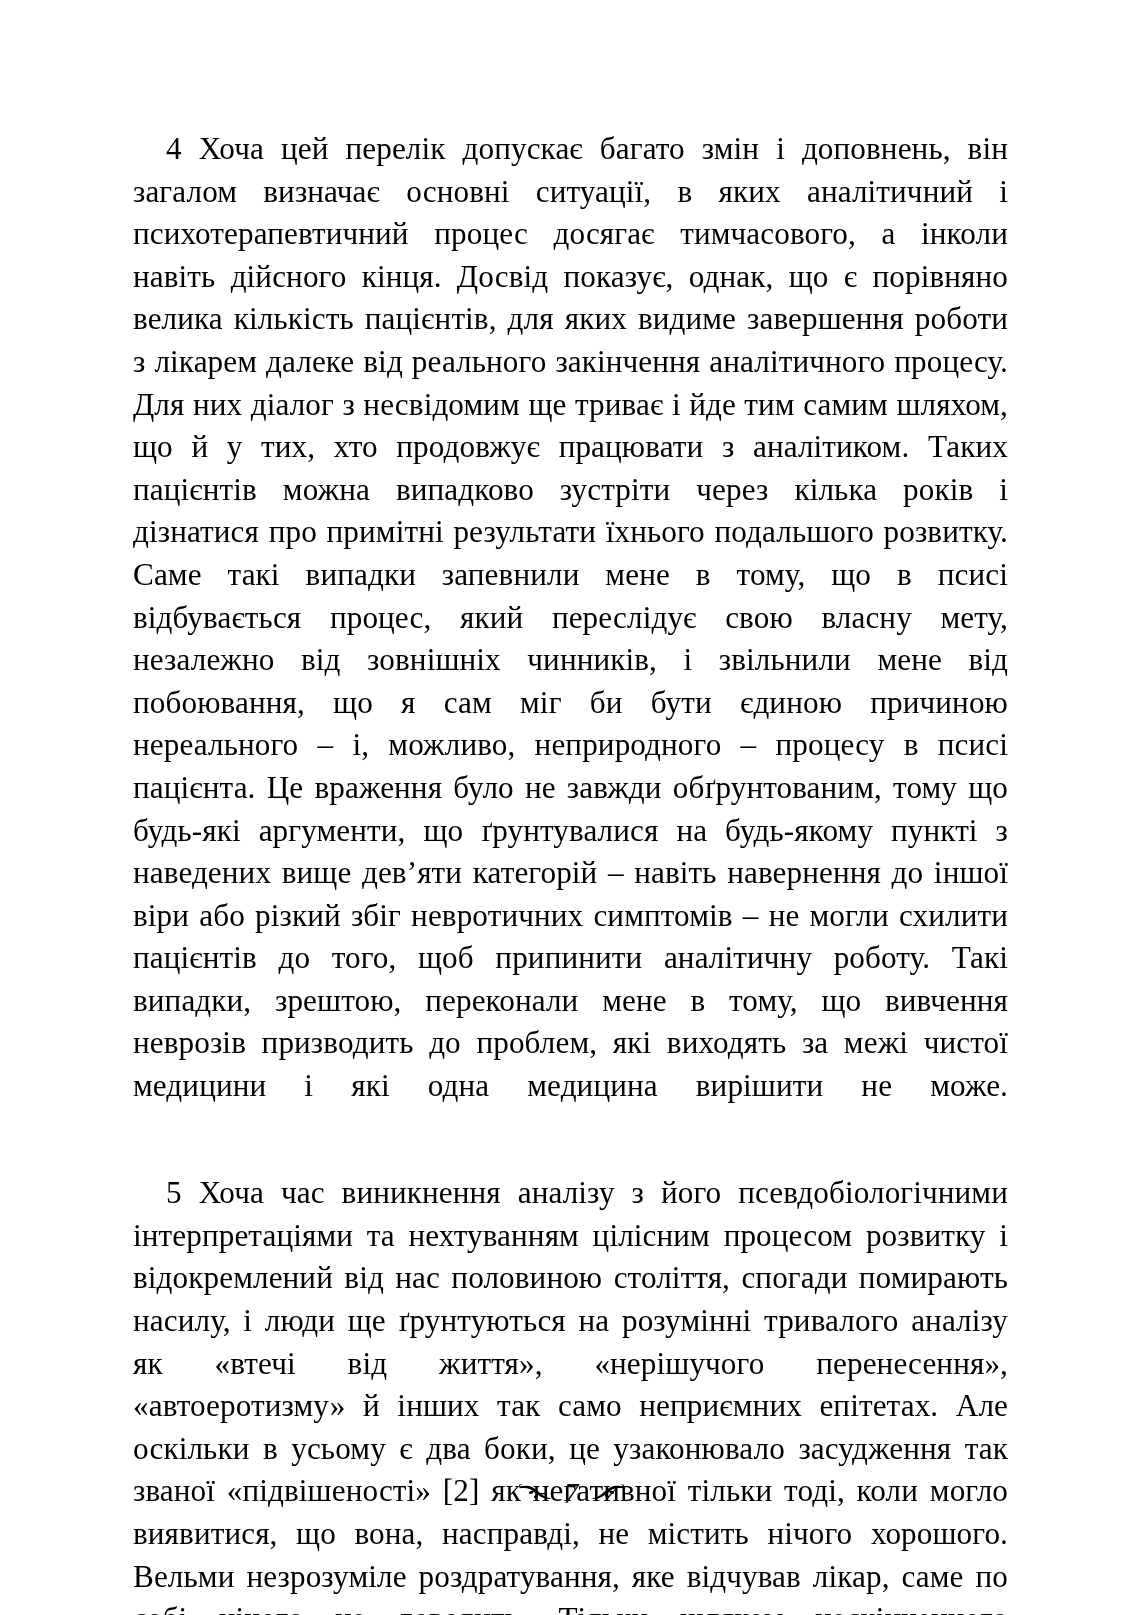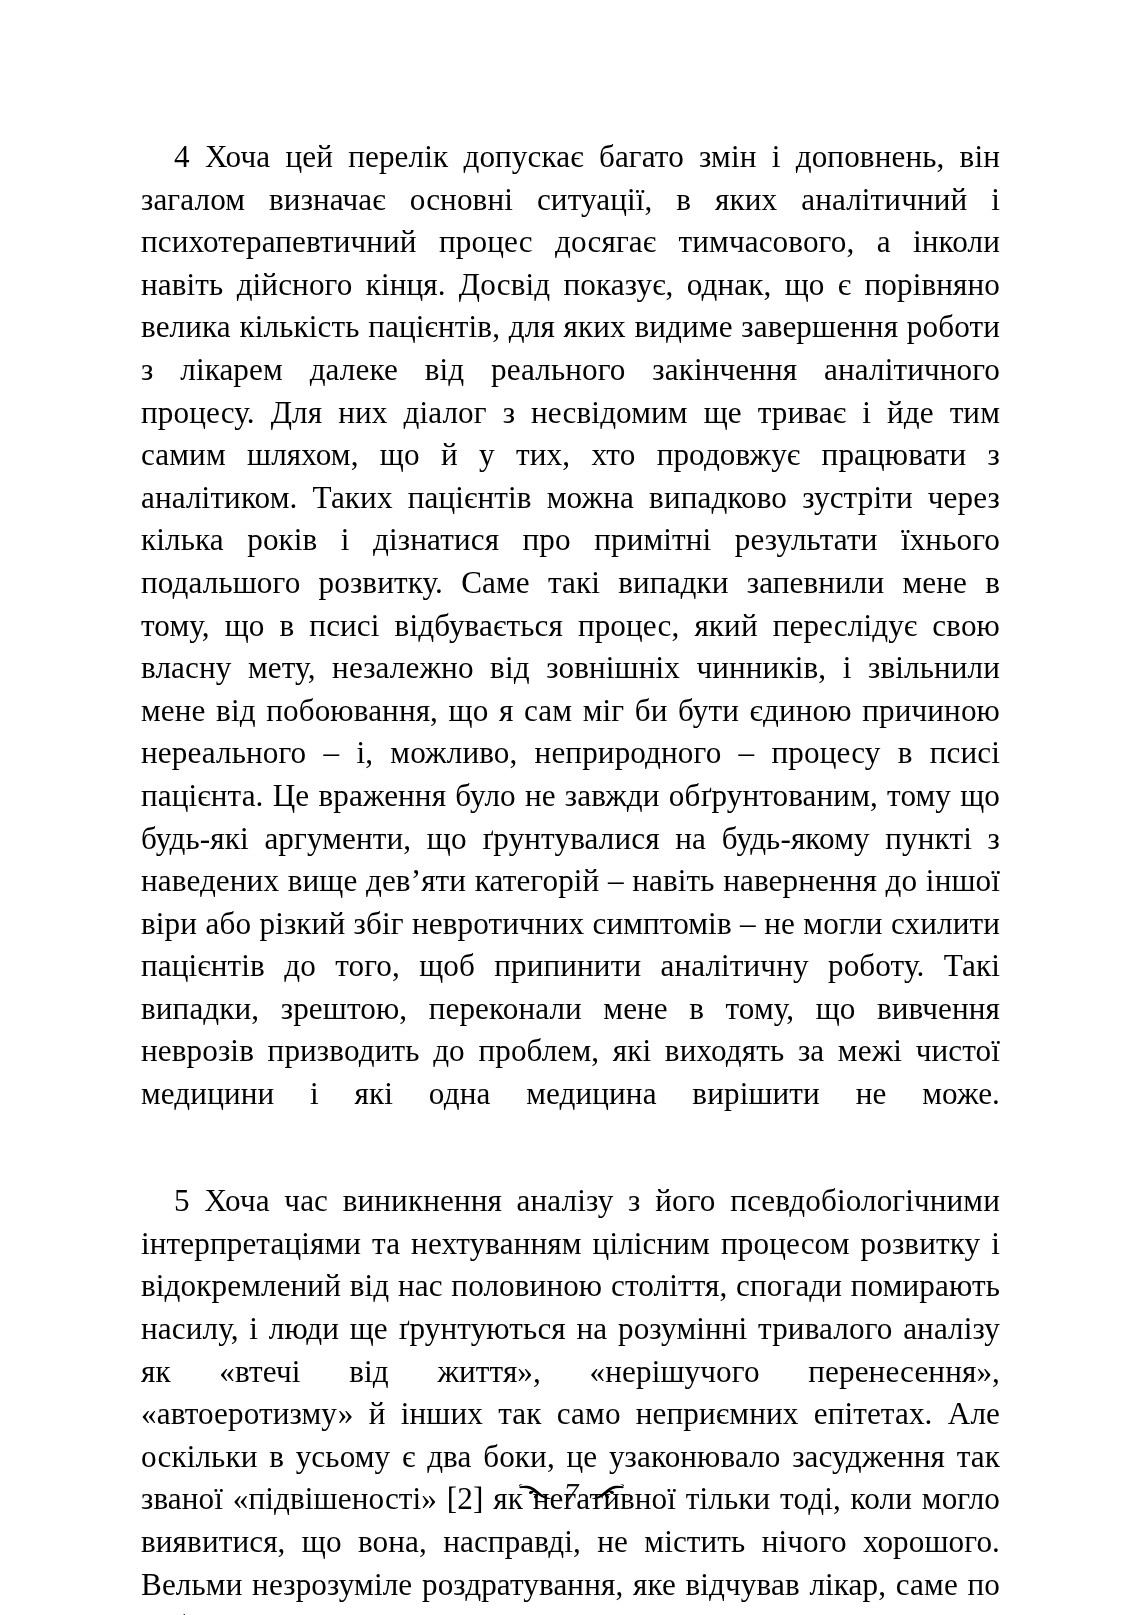--- a/index.html
+++ b/index.html
@@ -27,21 +27,21 @@
   }
 
   #text-column {
     position: absolute;
     left: 133px;
     top: 128px;
     width: 875px;
   }
 
   .para {
-    margin: 8px;
+    margin: 0;
     text-align: justify;
     text-justify: inter-word;
     font-size: 31.2px;
     line-height: 42.6px;
     letter-spacing: 0.1px;
     word-spacing: 0.4px;
     -webkit-hyphens: none;
     hyphens: none;
   }
 

